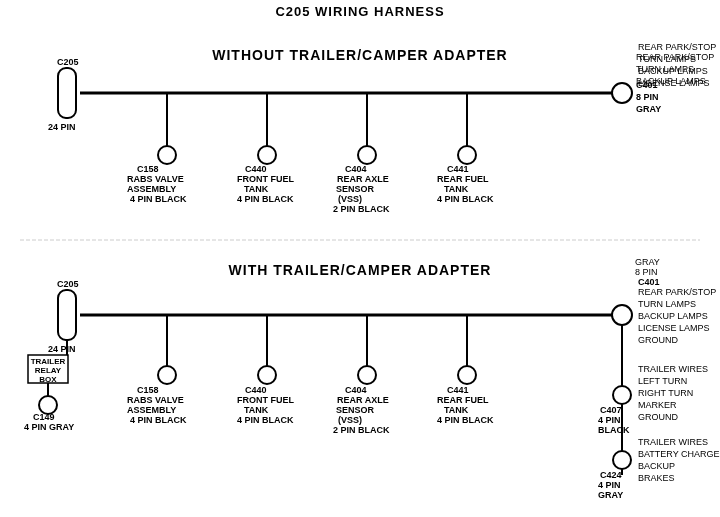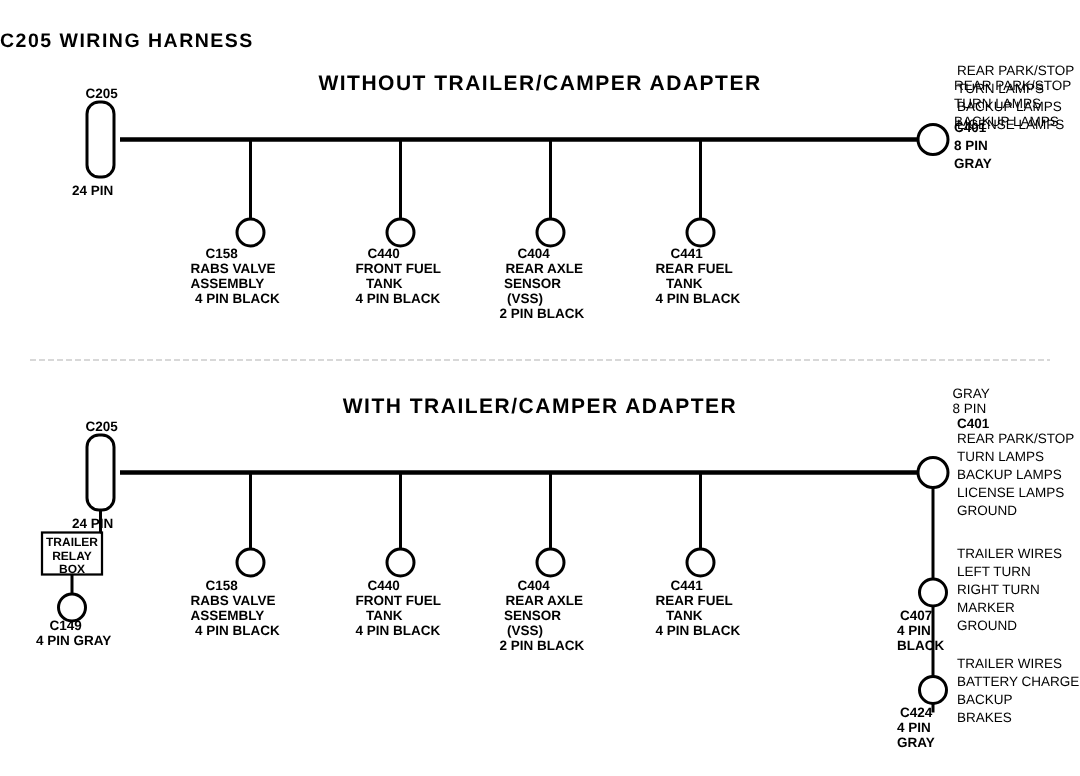--- a/index.html
+++ b/index.html
@@ -11,23 +11,24 @@
       font-size: 10px;
       overflow: hidden;
       position: relative;
     }
     .diagram-container {
       width: 720px;
       height: 517px;
       position: relative;
     }
     .title {
+      text-align: center;
       font-size: 13px;
       font-weight: bold;
-      padding-top: 19px;
+      padding-top: 4px;
       letter-spacing: 1px;
     }
     svg {
       position: absolute;
       top: 0;
       left: 0;
       width: 720px;
       height: 517px;
     }
   </style>

